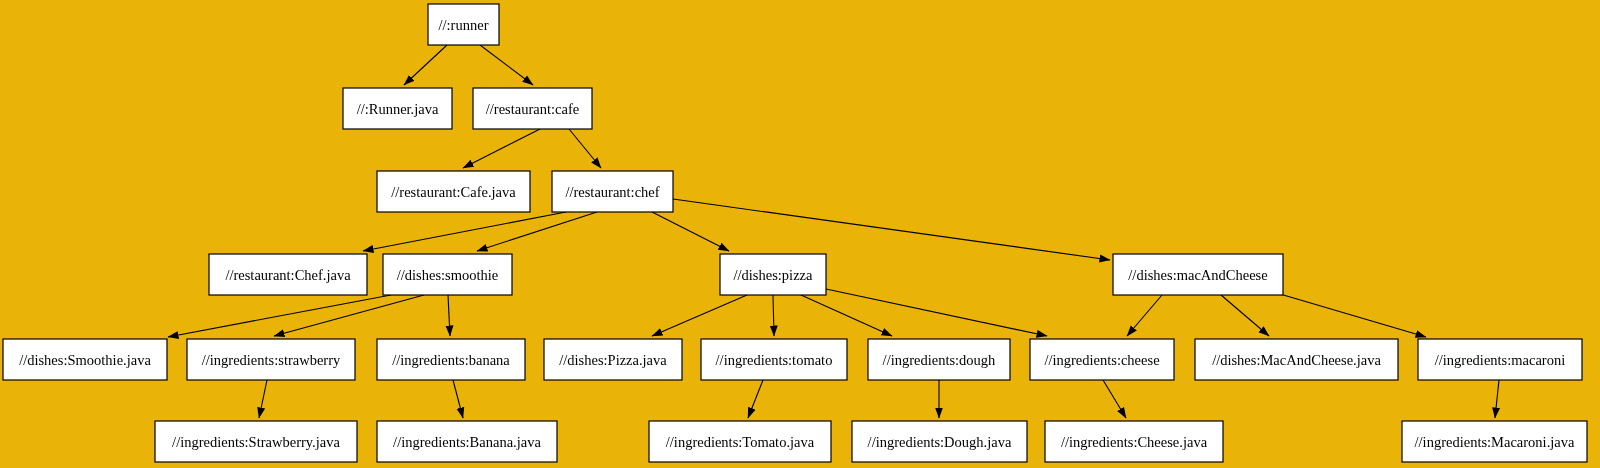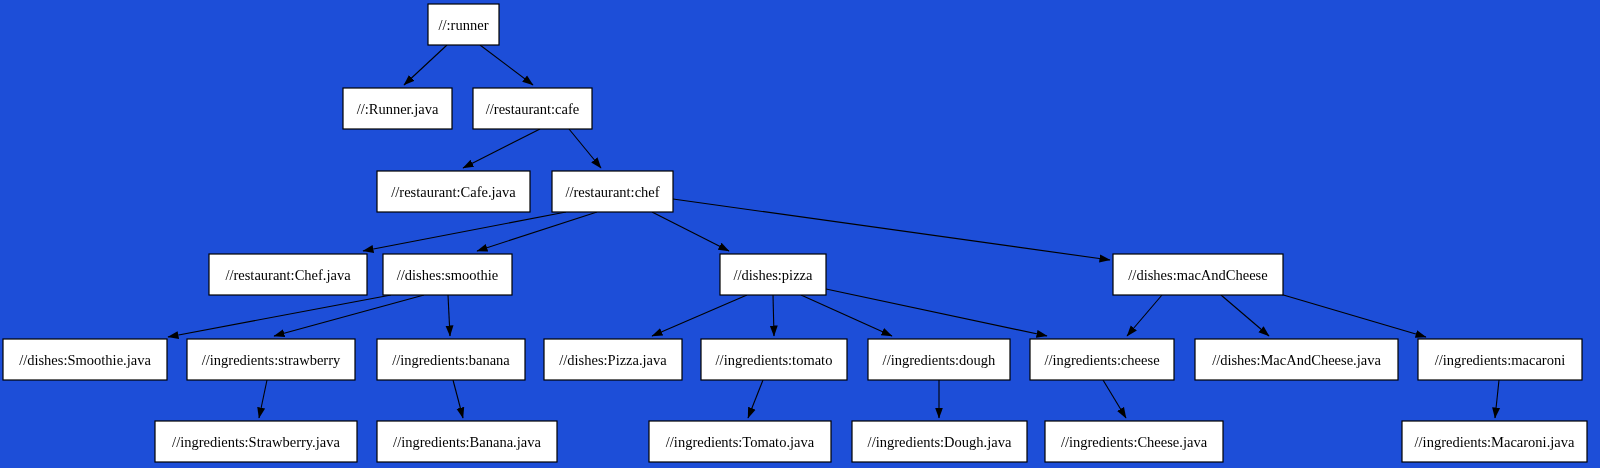--- a/index.html
+++ b/index.html
@@ -3,21 +3,21 @@
 <meta charset="utf-8">
 <style>
   html, body {
     margin: 0;
     padding: 0;
     background: #ffffff;
   }
   .canvas-wrap {
     width: 1600px;
     height: 468px;
-    background: #1d4ed8;
+    background: #eab308;
   }
   svg { display: block; }
   .node rect {
     fill: #ffffff;
     stroke: #000000;
     stroke-width: 1.2;
   }
   .node text {
     font-family: "Liberation Serif", "DejaVu Serif", serif;
     font-size: 14.5px;

